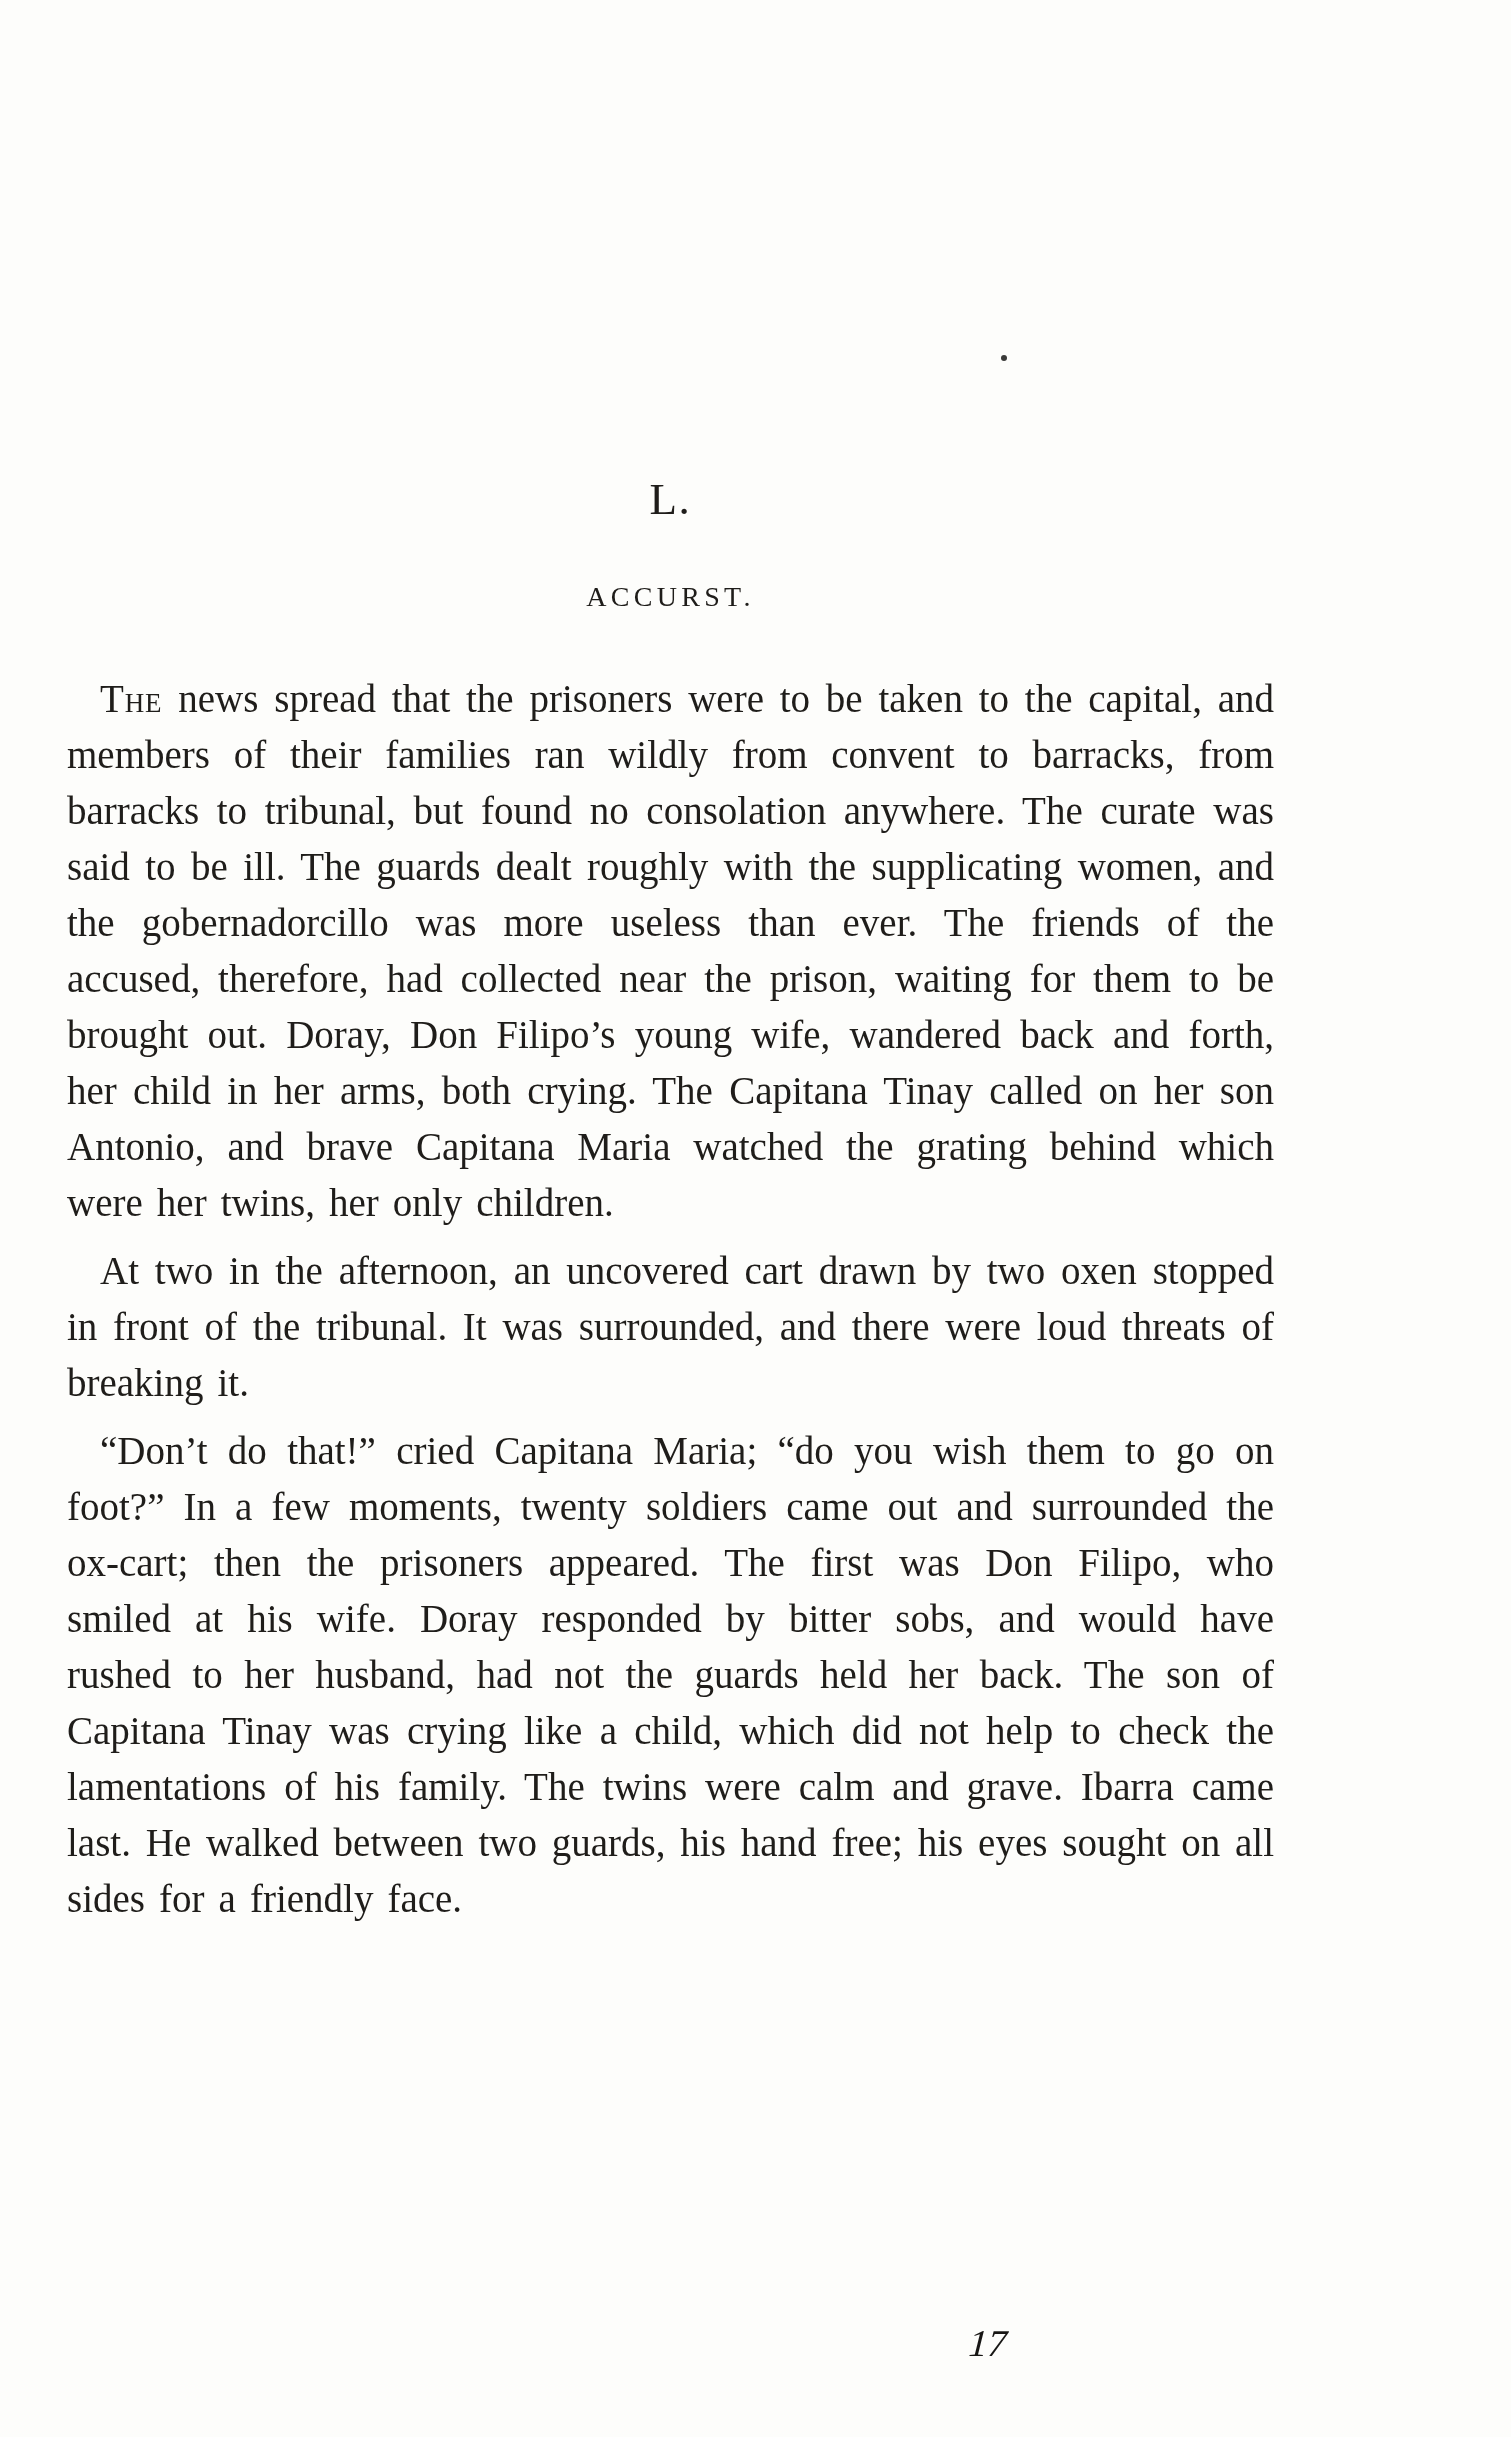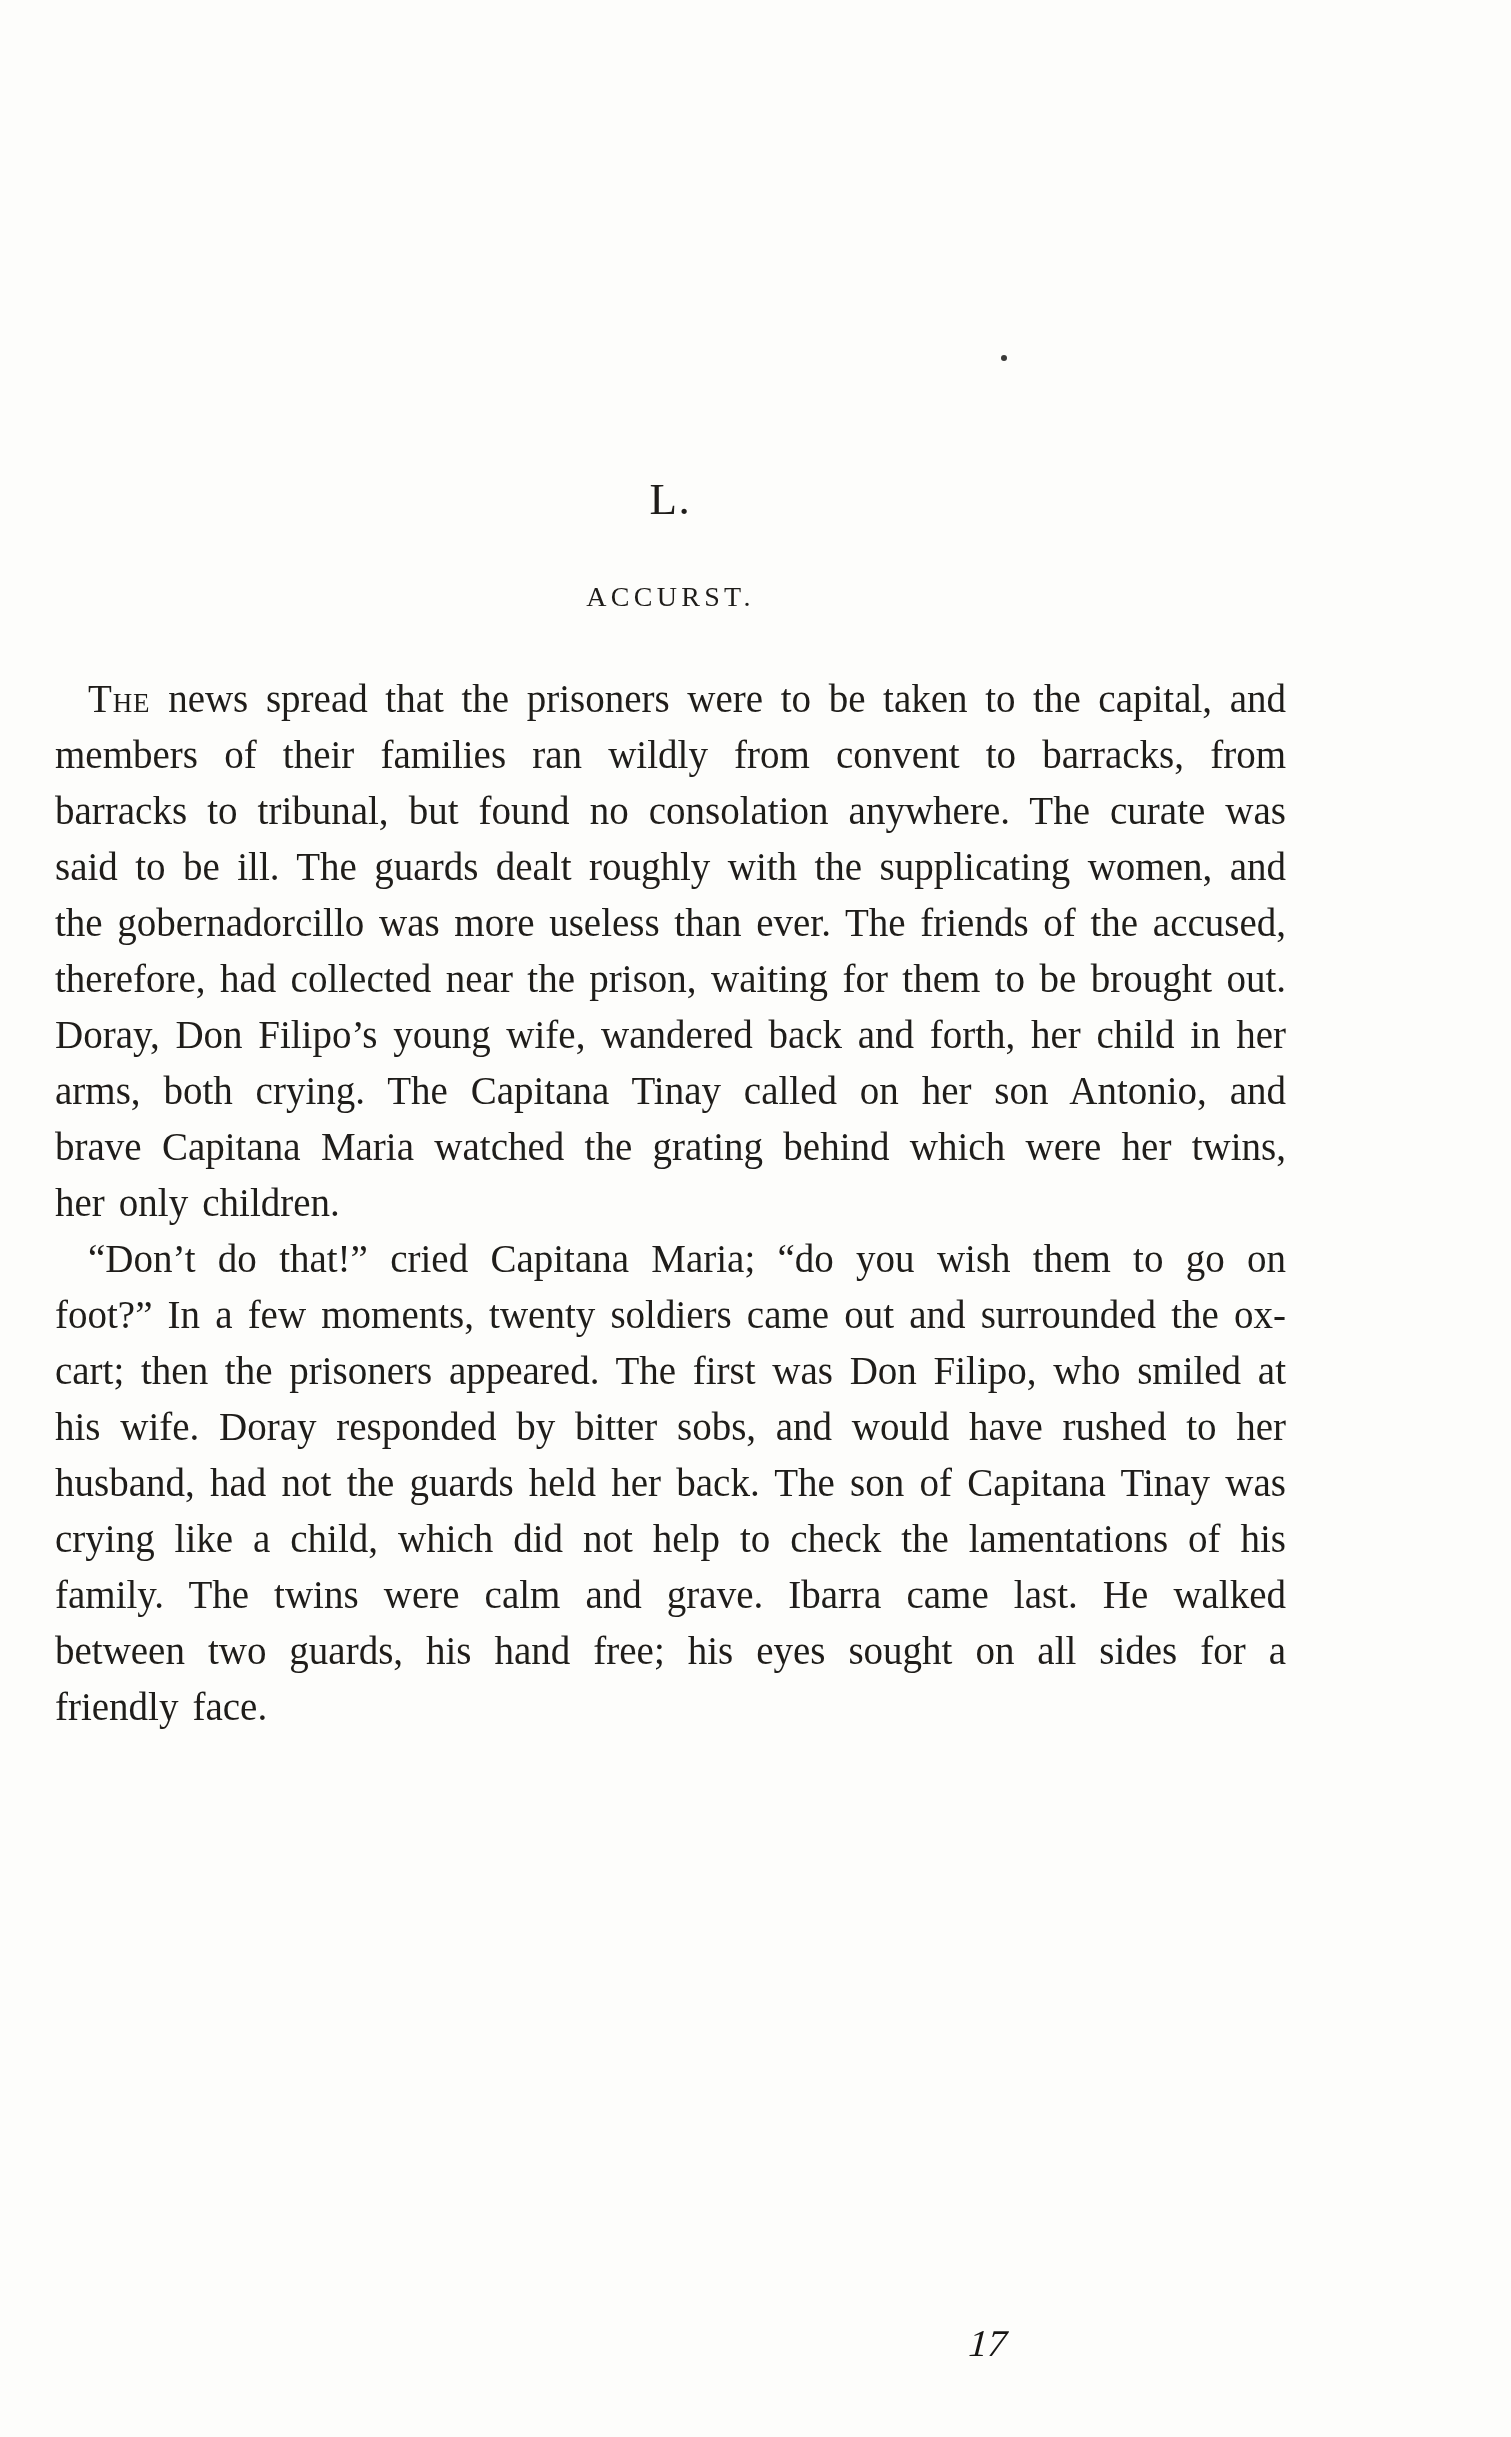--- a/index.html
+++ b/index.html
@@ -46,21 +46,21 @@
     letter-spacing: 4.3px;
     margin: 0 0 57px 0;
     font-weight: normal;
   }
   .body-para {
     font-size: 39px;
     line-height: 56px;
     text-align: justify;
     text-indent: 33px;
     word-spacing: 4.3px;
-    margin: 0;
+    margin: 12px;
   }
   .lead-smallcaps {
     font-variant: small-caps;
     letter-spacing: 0.9px;
   }
   .page-number {
     position: absolute;
     left: 969px;
     top: 2321px;
     font-size: 38px;
@@ -77,20 +77,21 @@
   <span class="ink-speck"></span>
 
   <div class="text-block">
 
     <h1 class="chapter-number">L.</h1>
 
     <h2 class="chapter-title">ACCURST.</h2>
 
     <p class="body-para"><span class="lead-smallcaps">The</span><span> news spread that the prisoners were to be taken to the capital, and members of their families ran wildly from convent to barracks, from barracks to tribunal, but found no consolation anywhere.  The curate was said to be ill.  The guards dealt roughly with the supplicating women, and the gobernadorcillo was more useless than ever.  The friends of the accused, therefore, had collected near the prison, waiting for them to be brought out.  Doray, Don Filipo’s young wife, wandered back and forth, her child in her arms, both crying.  The Capitana Tinay called on her son Antonio, and brave Capitana Maria watched the grating behind which were her twins, her only children.</span></p>
 
+    <p class="body-para">At two in the afternoon, an uncovered cart drawn by two oxen stopped in front of the tribunal.  It was surrounded, and there were loud threats of breaking it.</p>
 
     <p class="body-para">“Don’t do that!” cried Capitana Maria; “do you wish them to go on foot?”  In a few moments, twenty soldiers came out and surrounded the ox-cart; then the prisoners appeared.  The first was Don Filipo, who smiled at his wife.  Doray responded by bitter sobs, and would have rushed to her husband, had not the guards held her back.  The son of Capitana Tinay was crying like a child, which did not help to check the lamentations of his family.  The twins were calm and grave.  Ibarra came last.  He walked between two guards, his hand free; his eyes sought on all sides for a friendly face.</p>
 
   </div>
 
   <div class="page-number">17</div>
 
 </div>
 
 

